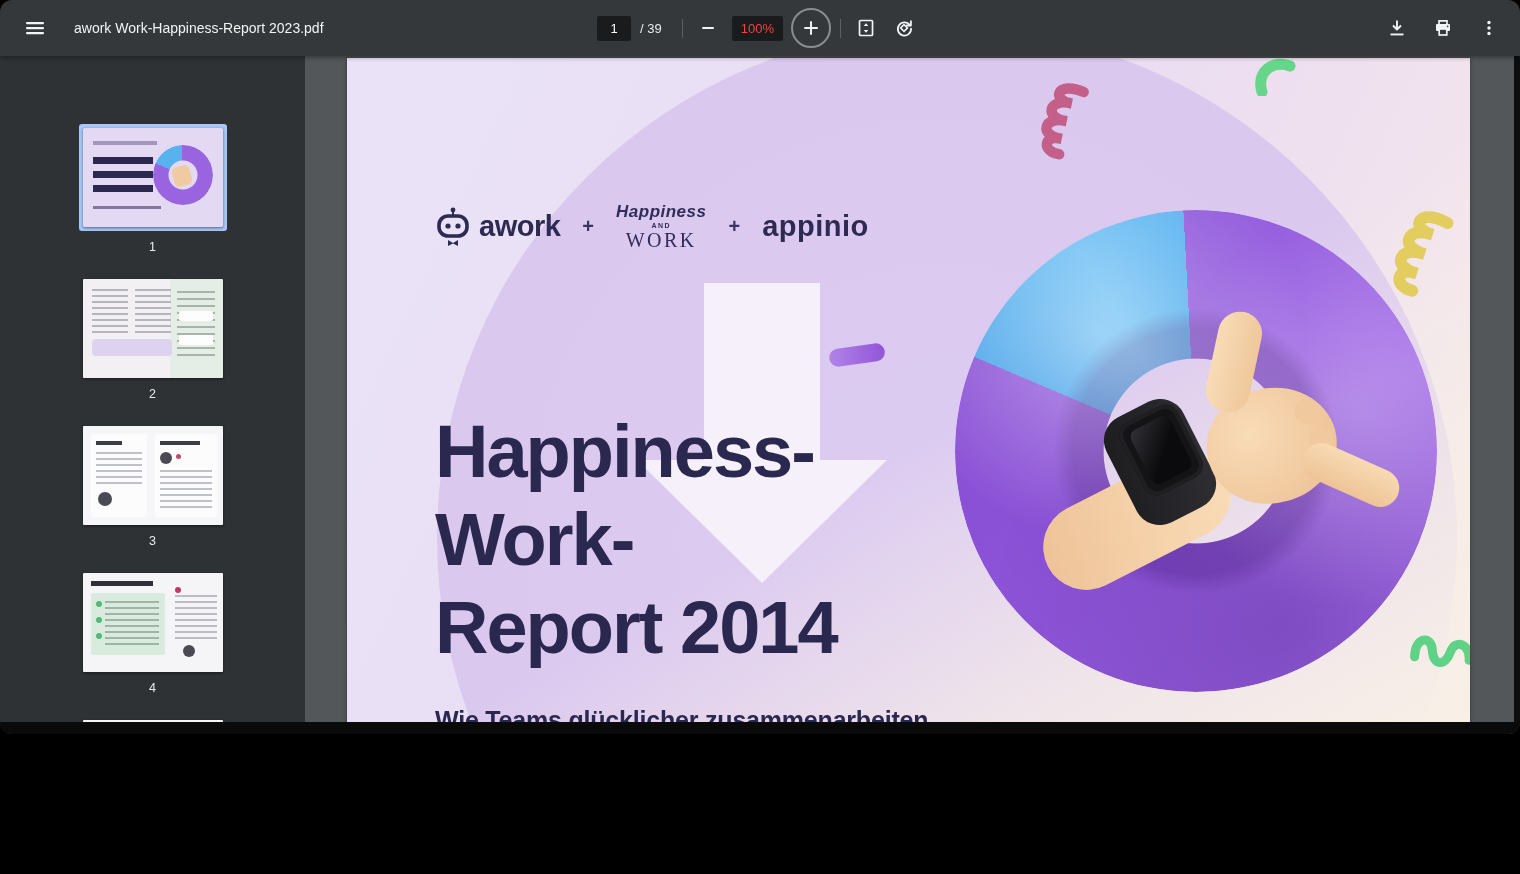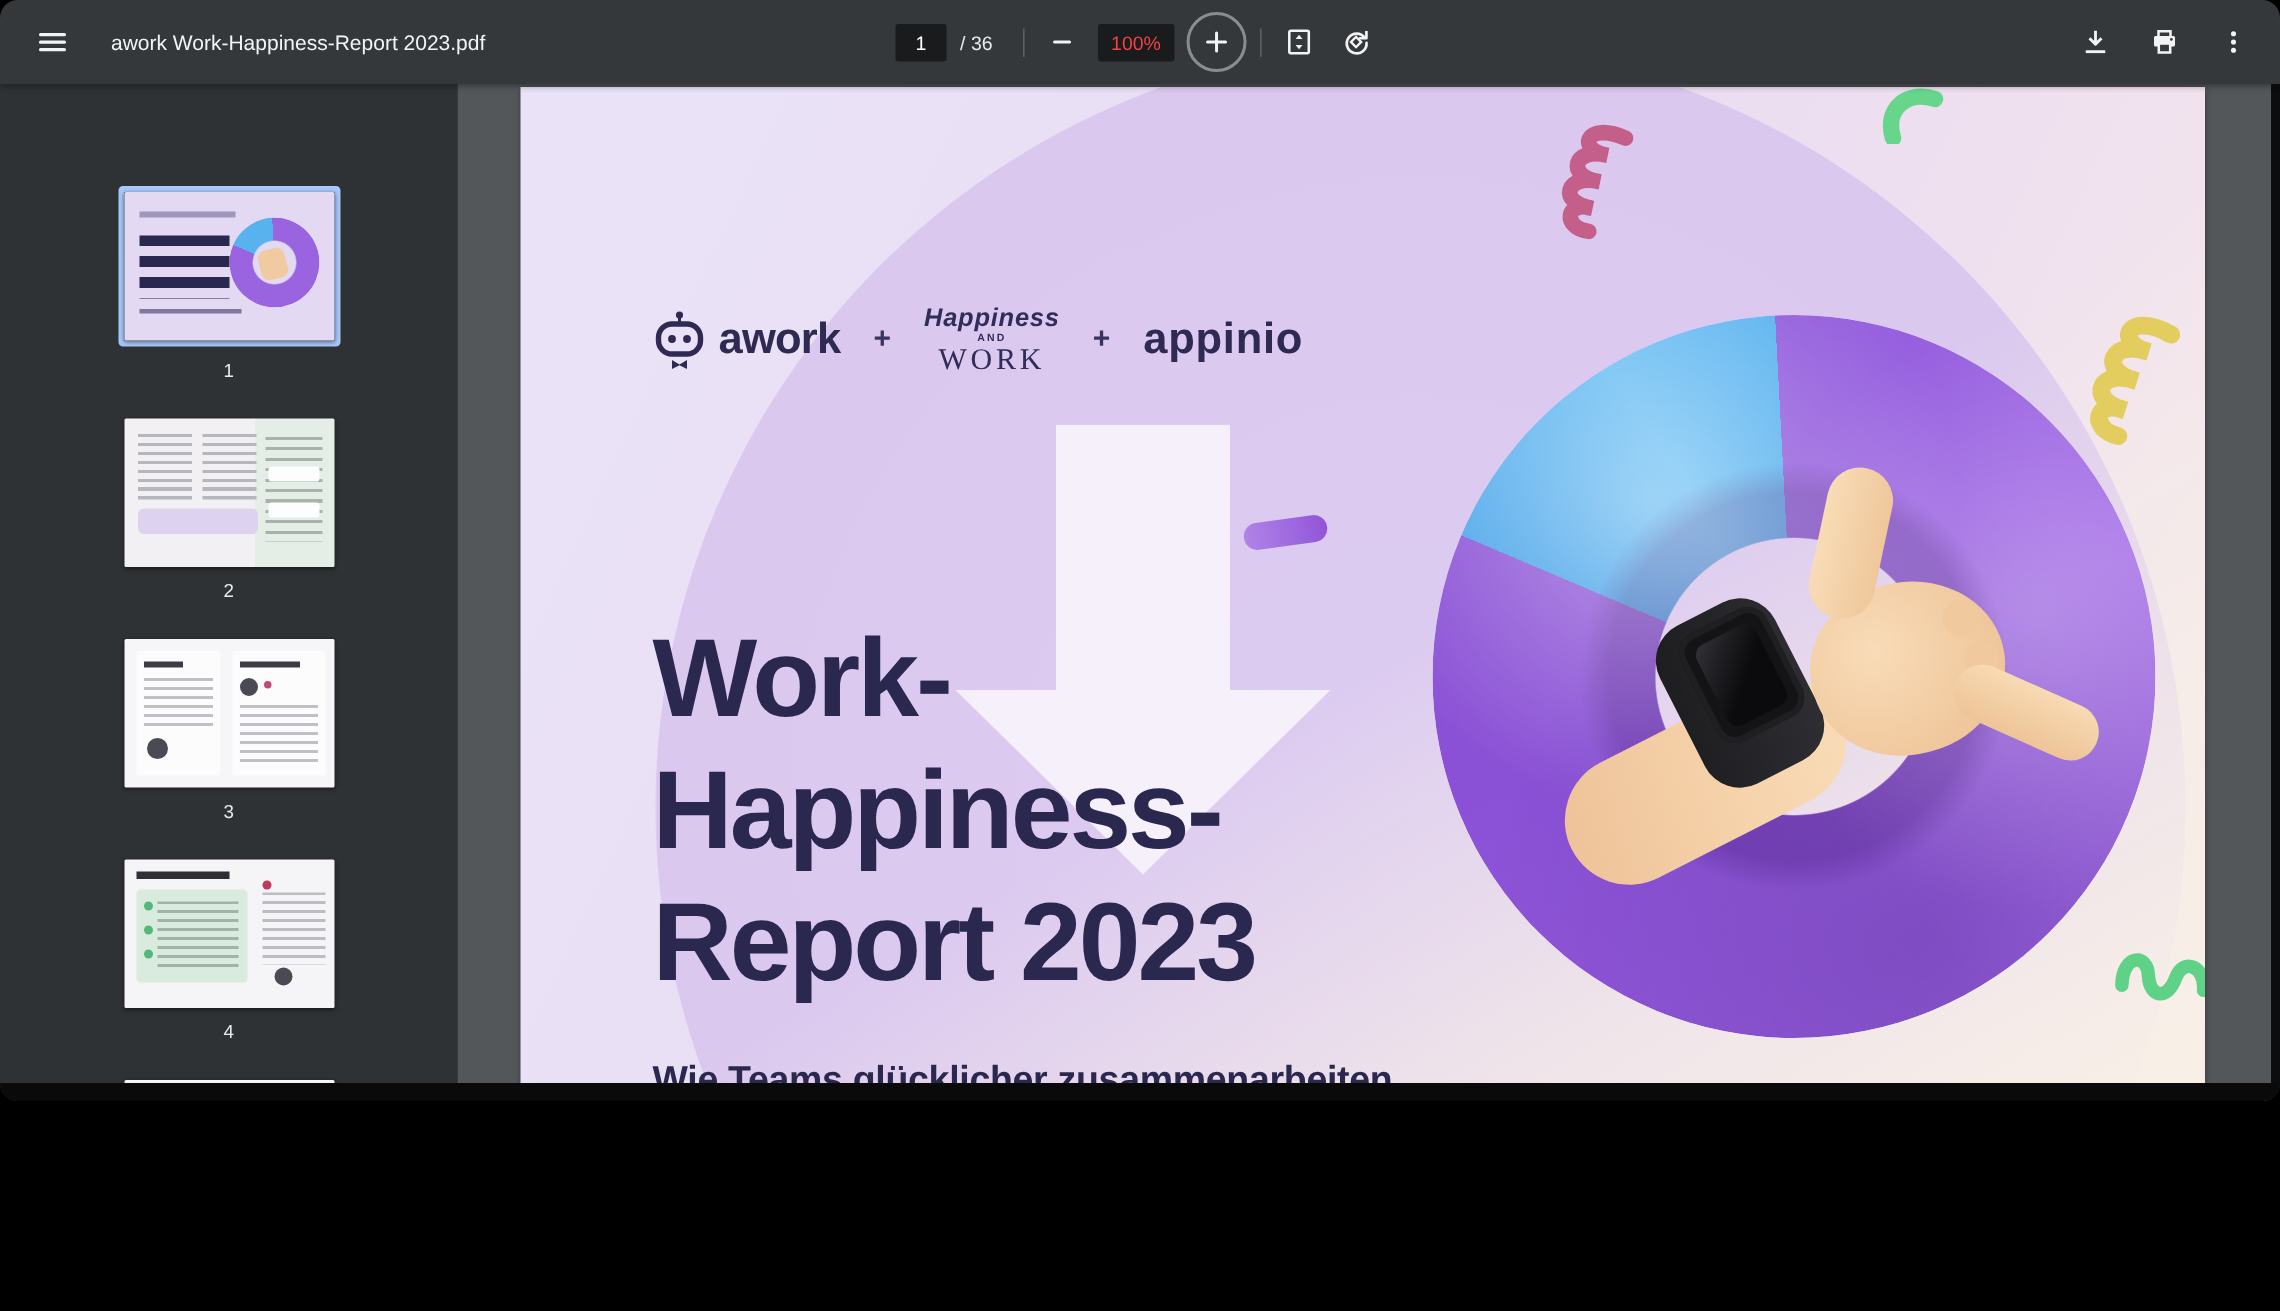--- a/index.html
+++ b/index.html
@@ -169,21 +169,21 @@
           <rect x="1" y="4" width="18" height="2.2" rx="1" fill="#f1f3f4"></rect>
           <rect x="1" y="9" width="18" height="2.2" rx="1" fill="#f1f3f4"></rect>
           <rect x="1" y="14" width="18" height="2.2" rx="1" fill="#f1f3f4"></rect>
         </svg>
       </button>
       <span class="doc-title">awork Work-Happiness-Report 2023.pdf</span>
     </div>
 
     <div class="tb-center">
       <input class="page-input" value="1" style="">
-      <span class="page-count">/ 36</span>
+      <span class="page-count">/ 39</span>
       <span class="tb-divider"></span>
       <button class="icon-btn">
         <svg width="18" height="18" viewBox="0 0 18 18">
           <rect x="3" y="8" width="12" height="2" rx="1" fill="#f1f3f4"></rect>
         </svg>
       </button>
       <span class="zoom-box">100%</span>
       <button class="zoom-in-ring">
         <svg width="18" height="18" viewBox="0 0 18 18">
           <path d="M9 3v12M3 9h12" stroke="#f1f3f4" stroke-width="2" stroke-linecap="round"></path>
@@ -333,23 +333,23 @@
           <span class="hw">
             <span class="hw-top">Happiness</span>
             <span class="hw-and">AND</span>
             <span class="hw-bottom">WORK</span>
           </span>
           <span class="logo-plus">+</span>
           <span class="ap-text">appinio</span>
         </div>
 
         <div class="cover-title">
+          <div>Happiness-</div>
           <div>Work-</div>
-          <div>Happiness-</div>
-          <div>Report 2023</div>
+          <div>Report 2014</div>
         </div>
         <div class="cover-subtitle">Wie Teams glücklicher zusammenarbeiten</div>
 
         <div class="donut"></div>
         <div class="donut-shade"></div>
         <div class="forearm"></div>
         <div class="watch-strap"></div>
         <div class="watch-face"></div>
         <div class="watch-screen"></div>
         <div class="fist"></div>

